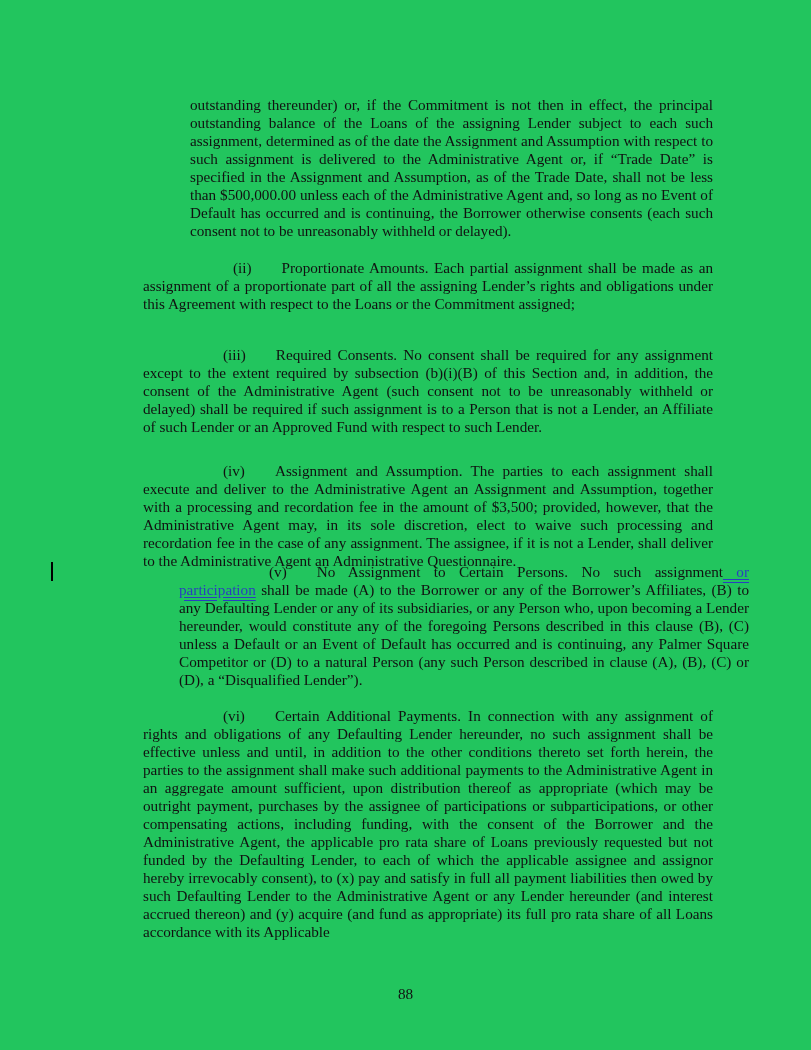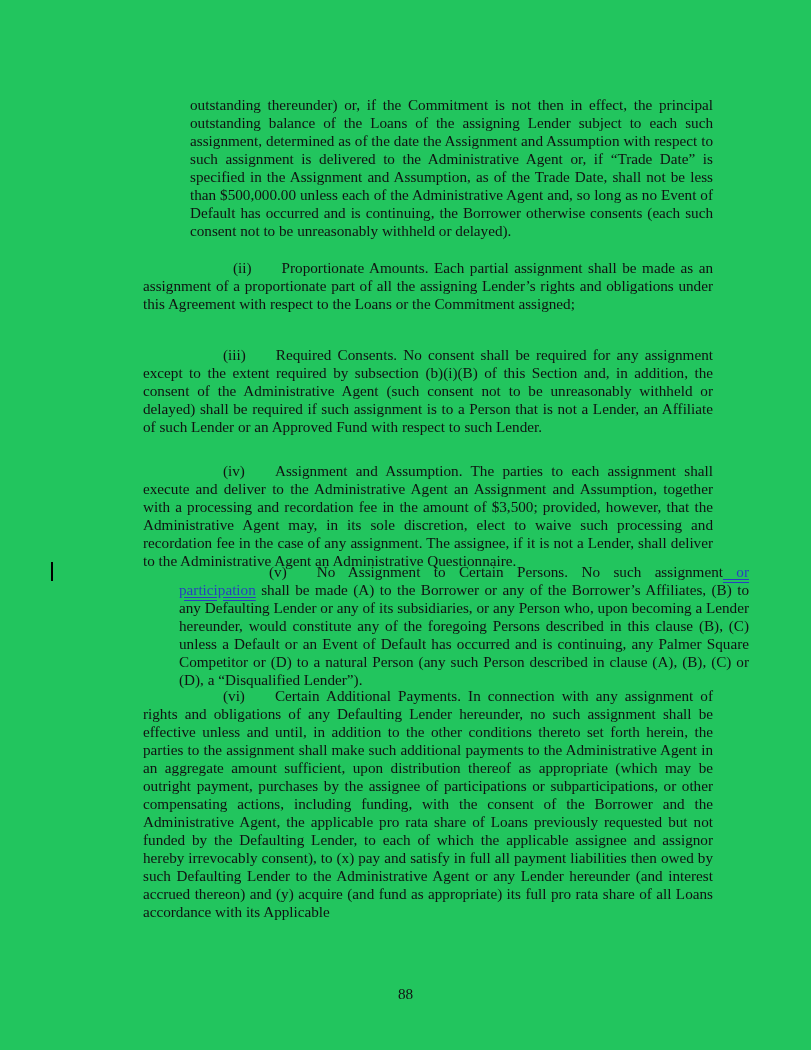--- a/index.html
+++ b/index.html
@@ -10,21 +10,21 @@
           text-align: justify; }
   .block-indent { left: 190px; width: 523px; top: 96px; }
   .para { margin: 0; }
   .num { display: inline-block; }
   .u { text-underline-offset: 2px; }
   .ins { color: #2a3fbf; text-decoration: underline double; text-decoration-color: #2a3fbf; text-underline-offset: 2px; }
   #p-ii  { top: 259px; }
   #p-iii { top: 330px; margin-top: 16px; }
   #p-iv  { top: 462px; }
   #p-v   { top: 563px; margin-left: 36px; }
-  #p-vi  { top: 687px; }
+  #p-vi  { top: 707px; }
   .hang { text-indent: 45px; }
   .hang-iii { text-indent: 40px; }
   .gap { display: inline-block; width: 30px; }
   .change-bar { position: absolute; left: 51px; top: 562px; width: 2px; height: 19px; background: #000; }
   .page-number { position: absolute; left: 0; width: 811px; top: 985px; text-align: center; font-size: 15.2px; }
 </style>
 </head>
 <body>
 
 <div class="page">

